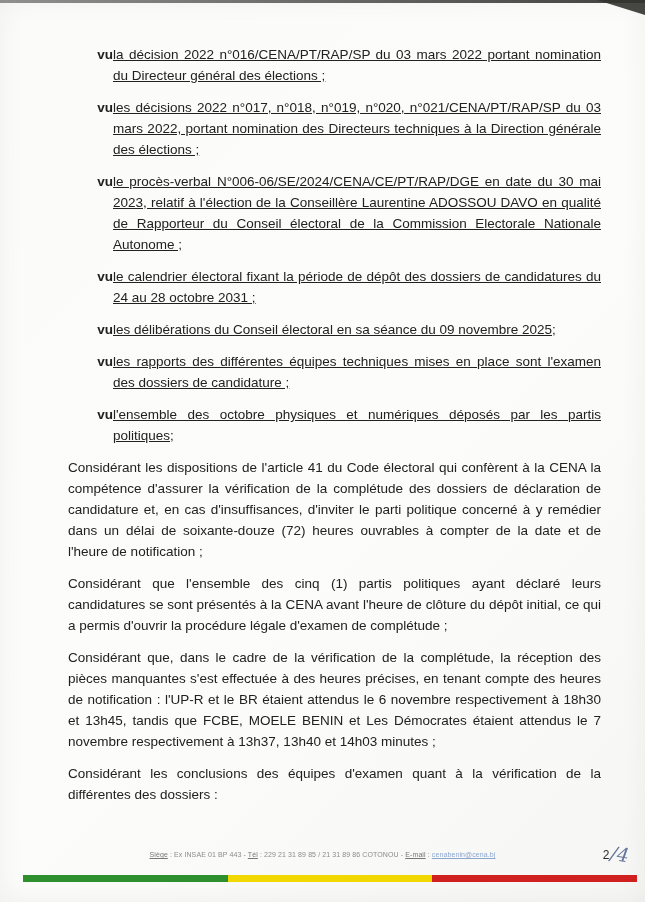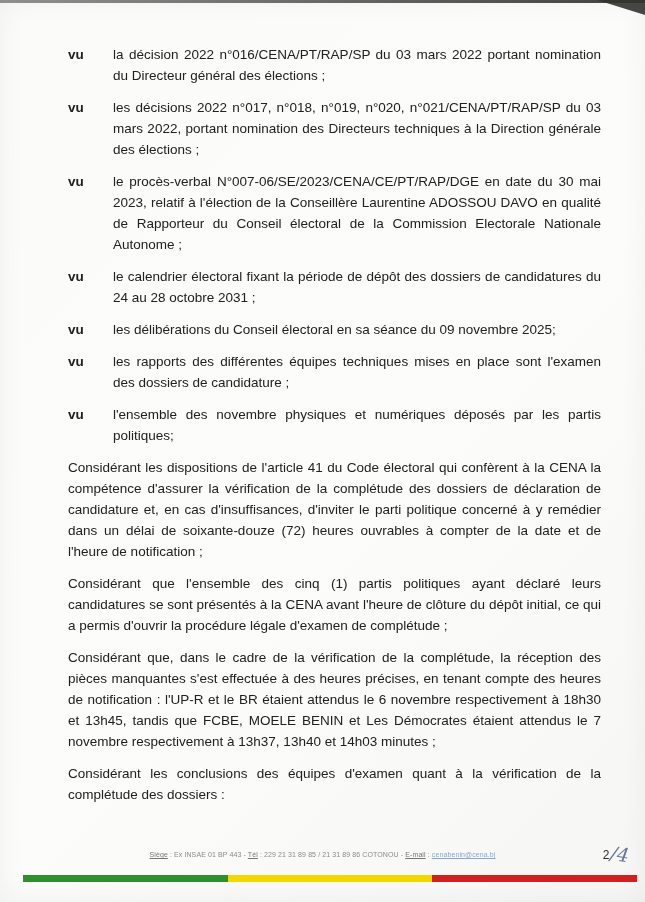--- a/index.html
+++ b/index.html
@@ -31,24 +31,26 @@
   .content {
     position:absolute;
     top:44px; left:68px; right:44px;
     font-size:13.5px;
     line-height:21px;
   }
   .vu-row { display:flex; margin-bottom:11px; }
   .vu-label {
     flex:0 0 45px;
     font-weight:bold;
+    text-align:right;
   }
   .vu-text {
     flex:1;
     text-align:justify;
+    text-decoration:underline;
   }
   .considerant {
     text-align:justify;
     margin-bottom:11px;
   }
   .considerant-section { margin-top:9px; }
   
   .footer-line {
     position:absolute;
     top:851px; left:0; width:100%;
@@ -98,48 +100,48 @@
       <span class="vu-text">la décision 2022 n°016/CENA/PT/RAP/SP du 03 mars 2022 portant nomination du Directeur général des élections ;</span>
     </div>
 
     <div class="vu-row">
       <span class="vu-label">vu</span>
       <span class="vu-text">les décisions 2022 n°017, n°018, n°019, n°020, n°021/CENA/PT/RAP/SP du 03 mars 2022, portant nomination des Directeurs techniques à la Direction générale des élections ;</span>
     </div>
 
     <div class="vu-row">
       <span class="vu-label">vu</span>
-      <span class="vu-text">le procès-verbal N°007-06/SE/2023/CENA/CE/PT/RAP/DGE en date du 30 mai 2023, relatif à l'élection de la Conseillère Laurentine ADOSSOU DAVO en qualité de Rapporteur du Conseil électoral de la Commission Electorale Nationale Autonome ;</span>
+      <span class="vu-text">le procès-verbal N°006-06/SE/2024/CENA/CE/PT/RAP/DGE en date du 30 mai 2023, relatif à l'élection de la Conseillère Laurentine ADOSSOU DAVO en qualité de Rapporteur du Conseil électoral de la Commission Electorale Nationale Autonome ;</span>
     </div>
 
     <div class="vu-row">
       <span class="vu-label">vu</span>
       <span class="vu-text">le calendrier électoral fixant la période de dépôt des dossiers de candidatures du 24 au 28 octobre 2031 ;</span>
     </div>
 
     <div class="vu-row">
       <span class="vu-label">vu</span>
       <span class="vu-text">les délibérations du Conseil électoral en sa séance du 09 novembre 2025;</span>
     </div>
 
     <div class="vu-row">
       <span class="vu-label">vu</span>
       <span class="vu-text">les rapports des différentes équipes techniques mises en place sont l'examen des  dossiers de candidature ;</span>
     </div>
 
     <div class="vu-row">
       <span class="vu-label">vu</span>
-      <span class="vu-text">l'ensemble des novembre physiques et numériques déposés par les partis politiques;</span>
+      <span class="vu-text">l'ensemble des octobre physiques et numériques déposés par les partis politiques;</span>
     </div>
 
     <div class="considerant-section">
       <p class="considerant">Considérant les dispositions de l'article 41 du Code électoral qui confèrent à la CENA la compétence d'assurer la vérification de la complétude des dossiers de déclaration de candidature et, en cas d'insuffisances, d'inviter le parti politique concerné à y remédier dans un délai de soixante-douze (72) heures ouvrables à compter de la date et de l'heure de notification ;</p>
       <p class="considerant">Considérant que l'ensemble des cinq (1) partis politiques ayant déclaré leurs candidatures se sont présentés à la CENA avant l'heure de clôture du dépôt initial, ce qui a permis d'ouvrir la procédure légale d'examen de complétude ;</p>
       <p class="considerant">Considérant que, dans le cadre de la vérification de la complétude, la réception des pièces manquantes s'est effectuée à des heures précises, en tenant compte des heures de notification : l'UP-R et le BR étaient attendus le 6 novembre respectivement à 18h30 et 13h45, tandis que FCBE, MOELE BENIN et Les Démocrates étaient attendus le 7 novembre respectivement à 13h37, 13h40 et 14h03 minutes ;</p>
-      <p class="considerant">Considérant les conclusions des équipes d'examen quant à la vérification de la complétude des dossiers :</p>
+      <p class="considerant">Considérant les conclusions des équipes d'examen quant à la vérification de la différentes des dossiers :</p>
     </div>
 
   </div>
 
   <div class="footer-line"><span class="f-label">Siège</span><span> : Ex INSAE 01 BP 443 - </span><span class="f-label">Tél</span><span> : 229 21 31 89 85 / 21 31 89 86 COTONOU - </span><span class="f-label">E-mail</span><span> : </span><span class="f-email">cenabenin@cena.bj</span></div>
 
   <div class="page-num"><span>2</span><span class="page-hand">/4</span></div>
 
   <div class="flag-bar">
     <div class="flag-seg" style="background: rgb(46, 143, 46);"></div>

